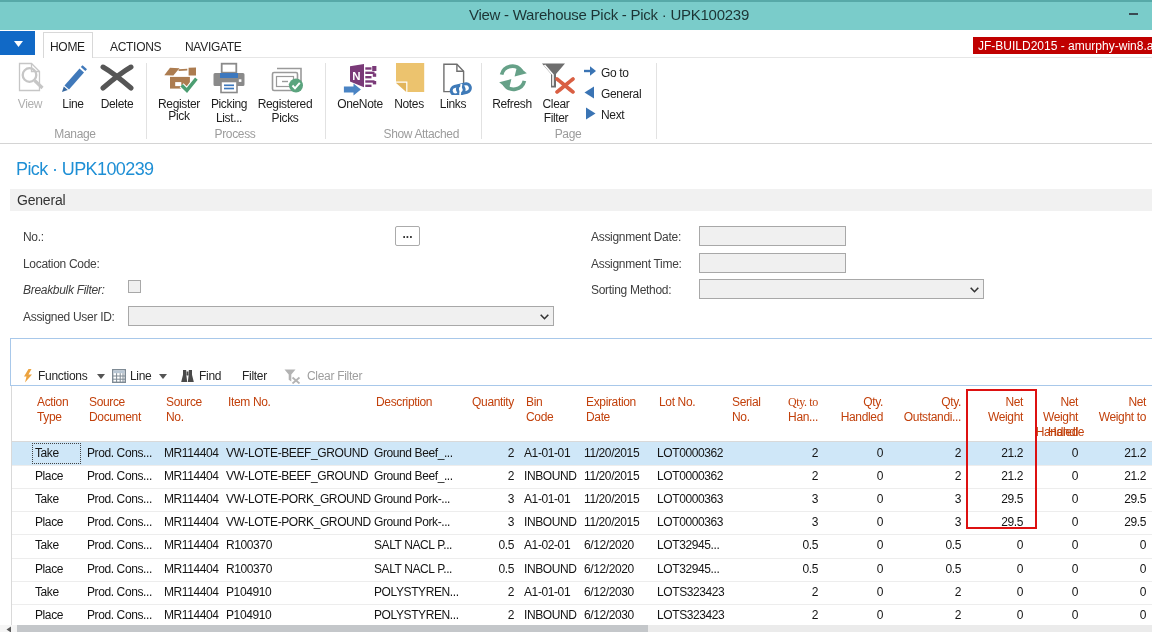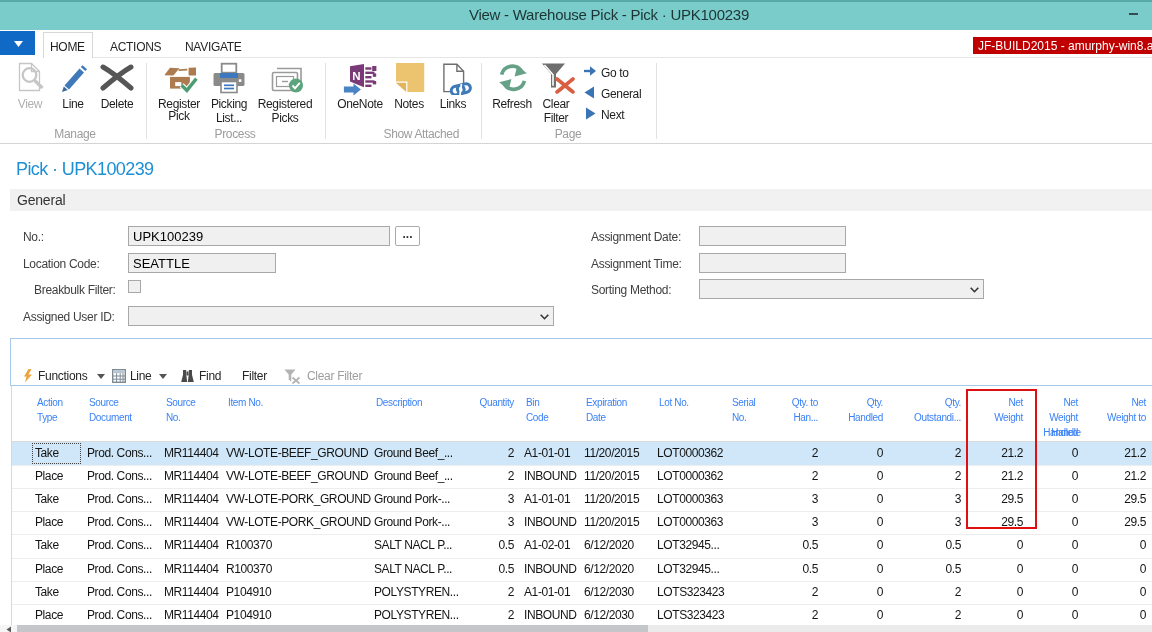--- a/index.html
+++ b/index.html
@@ -4,21 +4,21 @@
 * { margin:0; padding:0; box-sizing:border-box; }
 body { width:1152px; height:632px; font-family:"Liberation Sans", sans-serif; background:#fff; overflow:hidden; }
 #root { position:relative; width:1152px; height:632px; overflow:hidden; }
 .lbl { position:absolute; font-size:12px; letter-spacing:-0.35px; color:#1e1e1e; text-align:center; line-height:14px; }
 .lbl.gray { color:#b0b0b0; }
 .lbl.group { color:#9c9c9c; }
 .flabel { position:absolute; font-size:12px; letter-spacing:-0.3px; color:#404040; }
 .inp { position:absolute; height:20px; background:#f0f0f0; border:1px solid #a8a8a8; font-size:13px; color:#000; }
 .inp span { position:absolute; left:4px; top:2px; }
 .btn3 { position:absolute; width:25px; height:20px; background:#fff; border:1px solid #ababab; border-radius:2px; font-size:12px; font-weight:bold; color:#333; text-align:center; line-height:14px; }
-.h { position:absolute; font-size:10px; letter-spacing:-0.35px; color:#3b82f6; line-height:15px; white-space:nowrap; }
+.h { position:absolute; font-size:12px; letter-spacing:-0.35px; color:#c2410c; line-height:15px; white-space:nowrap; }
 .c { position:absolute; font-size:12px; letter-spacing:-0.4px; color:#141414; white-space:nowrap; }
 .tb { position:absolute; font-size:12px; letter-spacing:-0.3px; color:#262626; }
 </style></head>
 <body>
 <div id="root">
 
 <div style="position:absolute;left:0;top:0;width:1152px;height:30px;background:#7accca;border-top:2px solid #57a9a8;"></div>
 <div style="position:absolute;left:0;top:6px;width:1218px;text-align:center;font-size:15px;letter-spacing:-0.25px;color:#1c3434;">View - Warehouse Pick - Pick · UPK100239</div>
 <div style="position:absolute;left:1129px;top:13px;width:9px;height:2px;background:#3a4a52;"></div>
 
@@ -174,29 +174,23 @@
 <div class="lbl" style="left:601px;top:108px;width:80px;text-align:left;">Next</div>
 
 <div style="position:absolute;left:16px;top:159px;font-size:18px;letter-spacing:-0.6px;color:#1e8fd5;">Pick · UPK100239</div>
 
 <div style="position:absolute;left:10px;top:189px;width:1142px;height:22px;background:#f1f1f1;">
       <span style="position:absolute;left:7px;top:3px;font-size:14px;letter-spacing:-0.2px;color:#333;">General</span>
     </div>
 
 <div class="flabel" style="left:23px;top:230px;">No.:</div>
     <div class="flabel" style="left:23px;top:256.5px;">Location Code:</div>
-    <div class="flabel" style="left:34px;top:283px;">Breakbulk Filter:</div>
+    <div class="flabel" style="left:23px;top:283px;font-style:italic;">Breakbulk Filter:</div>
     <div class="flabel" style="left:23px;top:309.5px;">Assigned User ID:</div>
-    <div class="inp" style="left:128px;top:226px;width:262px;">
-      <span>UPK100239</span>
-    </div>
     <div class="btn3" style="left:395px;top:226px;">...</div>
-    <div class="inp" style="left:128px;top:252.5px;width:148px;">
-      <span>SEATTLE</span>
-    </div>
     <div style="position:absolute;left:128px;top:280px;width:13px;height:13px;background:#f0f0f0;border:1px solid #a8a8a8;"></div>
     <div class="inp" style="left:128px;top:305.5px;width:426px;">
       <span></span>
       <svg width="9" height="6" viewBox="0 0 9 6" style="position:absolute;right:4px;top:7px">
         <path d="M0.7 0.7 L4.5 4.7 L8.3 0.7" fill="none" stroke="#333" stroke-width="1.6"></path>
       </svg>
     </div>
     <div class="flabel" style="left:591px;top:230px;">Assignment Date:</div>
     <div class="flabel" style="left:591px;top:256.5px;">Assignment Time:</div>
     <div class="flabel" style="left:591px;top:283px;">Sorting Method:</div>
@@ -238,21 +232,21 @@
     <div class="h" style="left:228px;top:395px;">Item No.</div>
     <div class="h" style="left:376px;top:395px;">Description</div>
     <div class="h" style="left:354px;width:160px;text-align:right;top:395px;">Quantity</div>
     <div class="h" style="left:526px;top:395px;">Bin</div>
     <div class="h" style="left:526px;top:410px;">Code</div>
     <div class="h" style="left:586px;top:395px;">Expiration</div>
     <div class="h" style="left:586px;top:410px;">Date</div>
     <div class="h" style="left:659px;top:395px;">Lot No.</div>
     <div class="h" style="left:732px;top:395px;">Serial</div>
     <div class="h" style="left:732px;top:410px;">No.</div>
-    <div class="h" style="left:658px;width:160px;text-align:right;top:395px;">Qty. to</div>
+    <div class="h" style="left:658px;width:160px;text-align:right;top:395px;font-family:Liberation Serif, serif;">Qty. to</div>
     <div class="h" style="left:658px;width:160px;text-align:right;top:410px;">Han...</div>
     <div class="h" style="left:723px;width:160px;text-align:right;top:395px;">Qty.</div>
     <div class="h" style="left:723px;width:160px;text-align:right;top:410px;">Handled</div>
     <div class="h" style="left:801px;width:160px;text-align:right;top:395px;">Qty.</div>
     <div class="h" style="left:801px;width:160px;text-align:right;top:410px;">Outstandi...</div>
     <div class="h" style="left:863px;width:160px;text-align:right;top:395px;">Net</div>
     <div class="h" style="left:863px;width:160px;text-align:right;top:410px;">Weight</div>
     <div class="h" style="left:918px;width:160px;text-align:right;top:395px;">Net</div>
     <div class="h" style="left:918px;width:160px;text-align:right;top:410px;">Weight</div>
     <div class="h" style="left:918px;width:160px;text-align:right;top:425px;">Handled</div>

